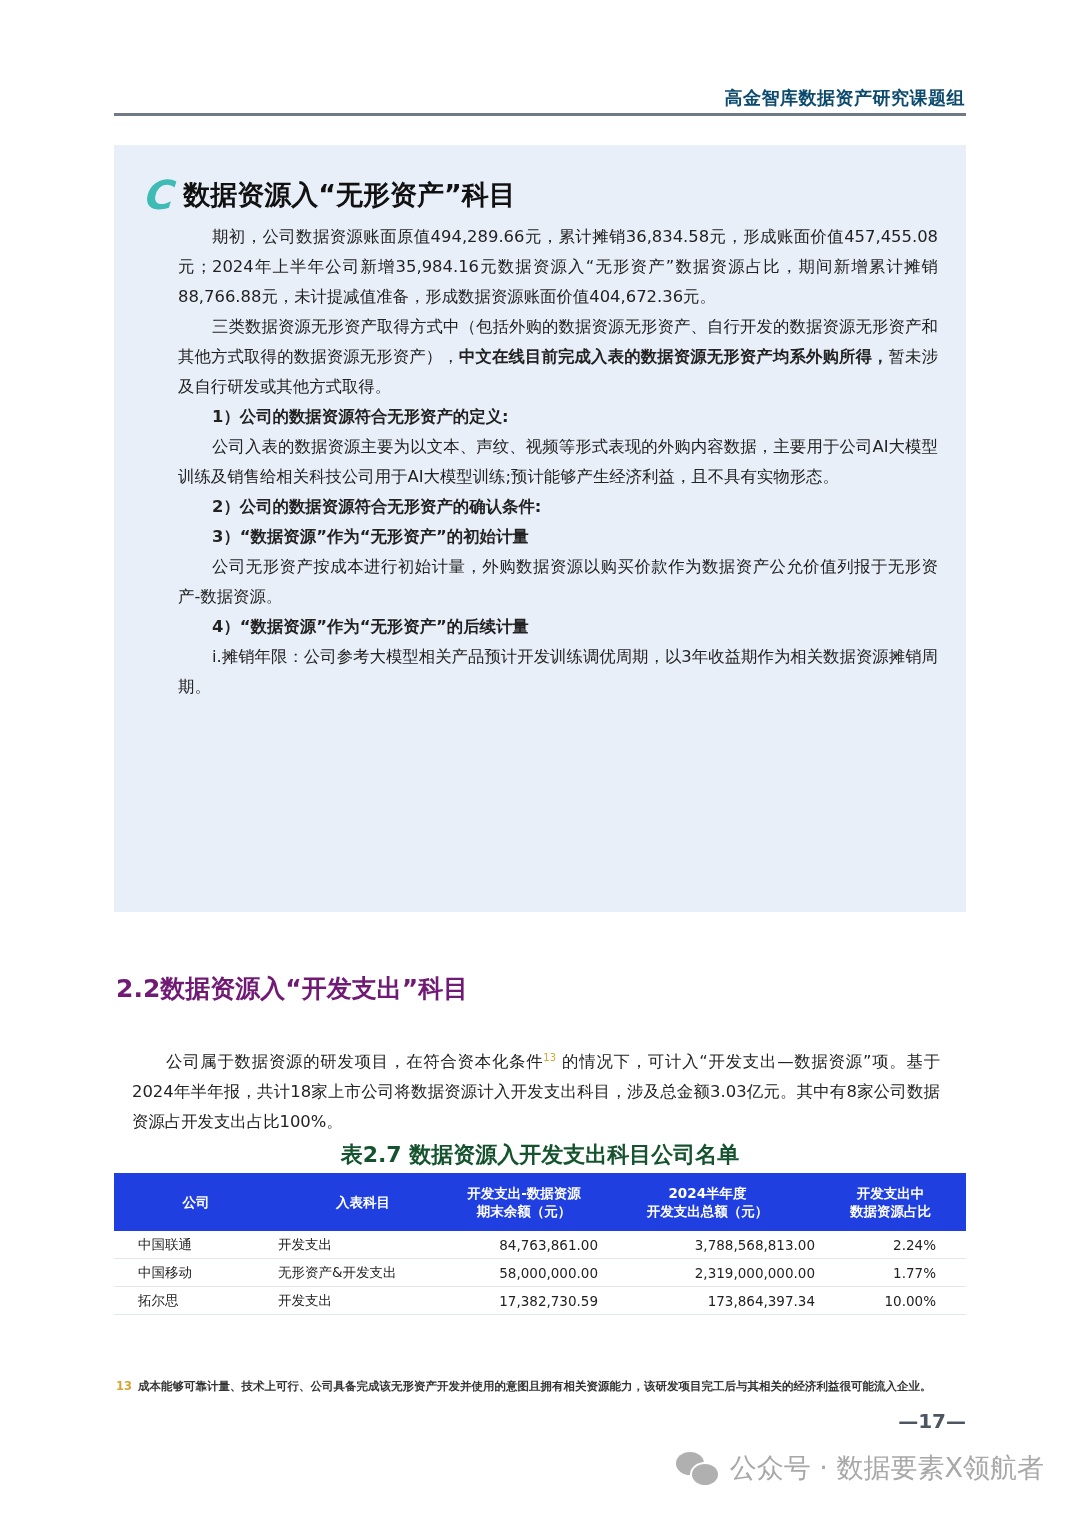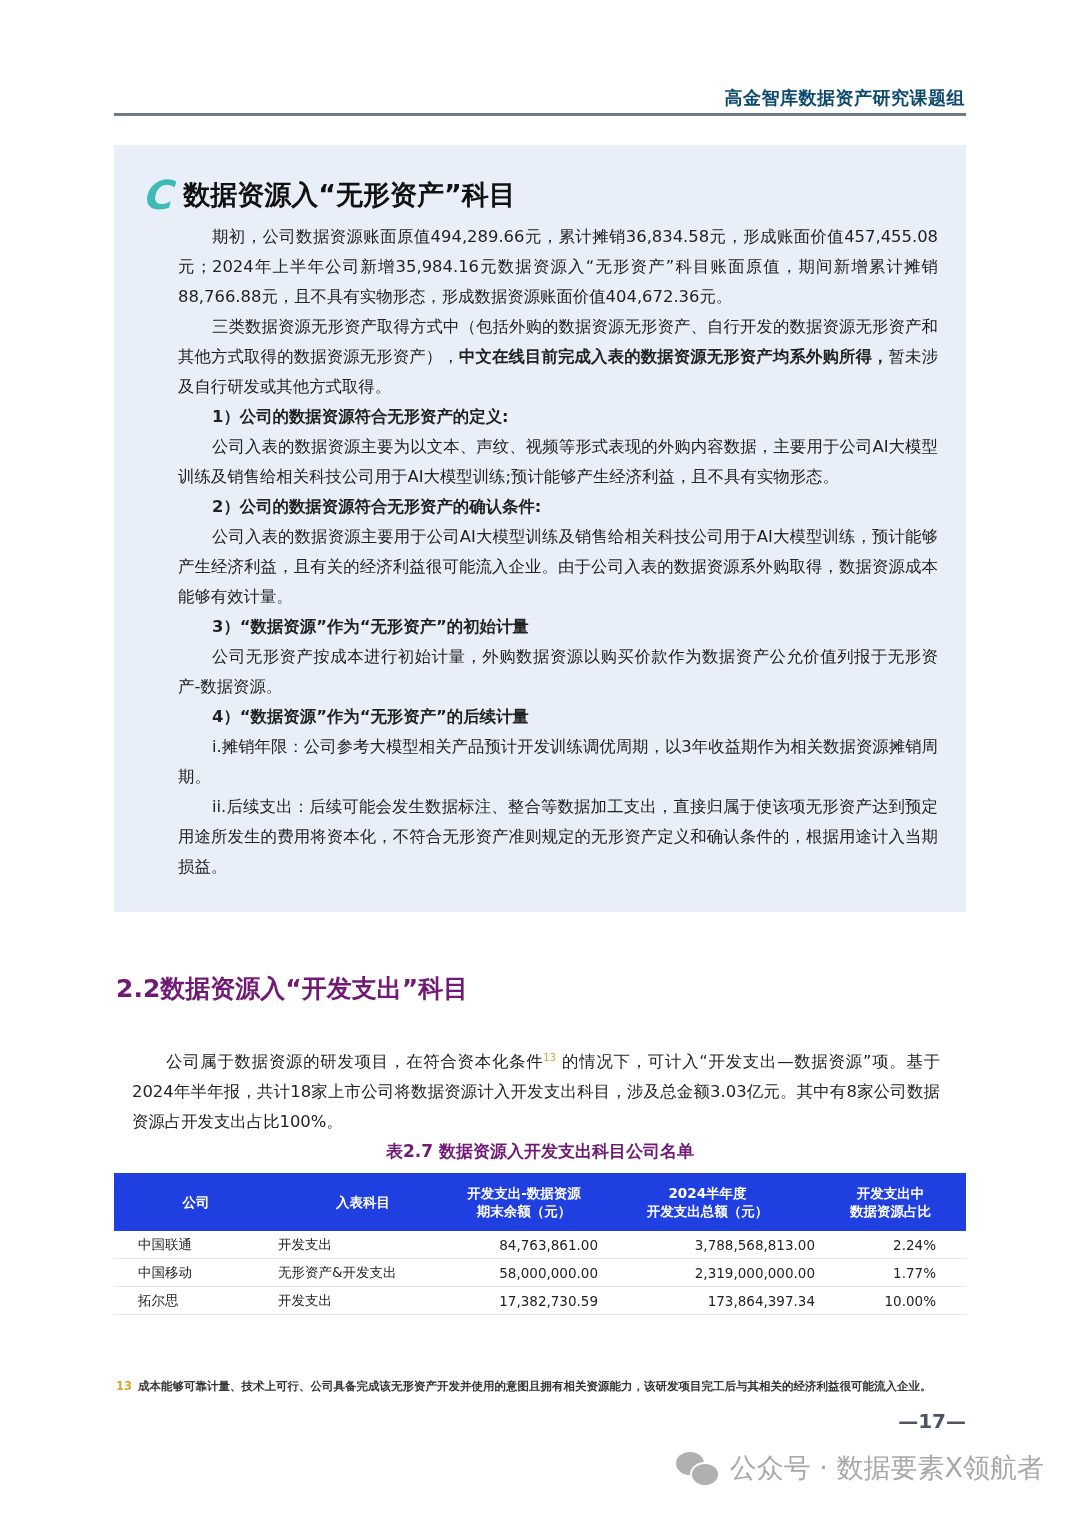--- a/index.html
+++ b/index.html
@@ -34,21 +34,21 @@
   .sec-title {
     position: absolute; left: 116px; top: 972px; font-size: 25px; font-weight: bold; color: #701a75;
   }
   .sec-body {
     position: absolute; left: 116px; top: 1027px; width: 840px; font-size: 16.4px; line-height: 30px; color: #222;
   }
   .sec-body p { margin: 16px; text-indent: 34px; text-align: justify; }
   .sup { font-size: 10px; color: #d4a636; vertical-align: super; }
   .table-caption {
     position: absolute; left: 0; width: 1080px; top: 1140px; text-align: center;
-    font-size: 17px; font-weight: bold; color: #701a75;
+    font-size: 22px; font-weight: bold; color: #14532d;
   }
   table.data {
     position: absolute; left: 114px; top: 1173px; width: 852px; border-collapse: collapse; font-size: 13.5px;
   }
   table.data th {
     background: #1f3fe0; color: #fff; font-weight: bold; font-size: 13.5px; height: 58px; line-height: 18px;
     text-align: center; padding: 0 4px;
   }
   table.data td { height: 27px; border-bottom: 1px solid #e3e8f0; color: #222; padding: 0; }
   table.data td.c1 { padding-left: 24px; width: 140px; }
@@ -76,31 +76,29 @@
 
 <div class="header-title">高金智库数据资产研究课题组</div>
 <div class="header-rule"></div>
 
 <div class="box">
   <div class="box-title">
     <span class="c-icon">C</span>
     <span class="box-title-text">数据资源入“无形资产”科目</span>
   </div>
   <div class="box-body">
-    <p>期初，公司数据资源账面原值494,289.66元，累计摊销36,834.58元，形成账面价值457,455.08元；2024年上半年公司新增35,984.16元数据资源入“无形资产”科目账面原值，期间新增累计摊销88,766.88元，且不具有实物形态，形成数据资源账面价值404,672.36元。</p>
+    <p>期初，公司数据资源账面原值494,289.66元，累计摊销36,834.58元，形成账面价值457,455.08元；2024年上半年公司新增35,984.16元数据资源入“无形资产”数据资源占比，期间新增累计摊销88,766.88元，未计提减值准备，形成数据资源账面价值404,672.36元。</p>
     <p><span>三类数据资源无形资产取得方式中（包括外购的数据资源无形资产、自行开发的数据资源无形资产和其他方式取得的数据资源无形资产），</span><b>中文在线目前完成入表的数据资源无形资产均系外购所得，</b><span>暂未涉及自行研发或其他方式取得。</span></p>
     <p class="sub">1）公司的数据资源符合无形资产的定义:</p>
     <p>公司入表的数据资源主要为以文本、声纹、视频等形式表现的外购内容数据，主要用于公司AI大模型训练及销售给相关科技公司用于AI大模型训练;预计能够产生经济利益，且不具有实物形态。</p>
     <p class="sub">2）公司的数据资源符合无形资产的确认条件:</p>
-    <p>公司入表的数据资源主要用于公司AI大模型训练及销售给相关科技公司用于AI大模型训练，预计能够产生经济利益，且有关的经济利益很可能流入企业。由于公司入表的数据资源系外购取得，数据资源成本能够有效计量。</p>
     <p class="sub">3）“数据资源”作为“无形资产”的初始计量</p>
     <p>公司无形资产按成本进行初始计量，外购数据资源以购买价款作为数据资产公允价值列报于无形资产-数据资源。</p>
     <p class="sub">4）“数据资源”作为“无形资产”的后续计量</p>
     <p>i.摊销年限：公司参考大模型相关产品预计开发训练调优周期，以3年收益期作为相关数据资源摊销周期。</p>
-    <p>ii.后续支出：后续可能会发生数据标注、整合等数据加工支出，直接归属于使该项无形资产达到预定用途所发生的费用将资本化，不符合无形资产准则规定的无形资产定义和确认条件的，根据用途计入当期损益。</p>
   </div>
 </div>
 
 <div class="sec-title">2.2数据资源入“开发支出”科目</div>
 <div class="sec-body">
   <p><span>公司属于数据资源的研发项目，在符合资本化条件</span><span class="sup">13</span> <span>的情况下，可计入“开发支出—数据资源”项。基于2024年半年报，共计18家上市公司将数据资源计入开发支出科目，涉及总金额3.03亿元。其中有8家公司数据资源占开发支出占比100%。</span></p>
 </div>
 
 <div class="table-caption">表2.7 数据资源入开发支出科目公司名单</div>
 <table class="data">

